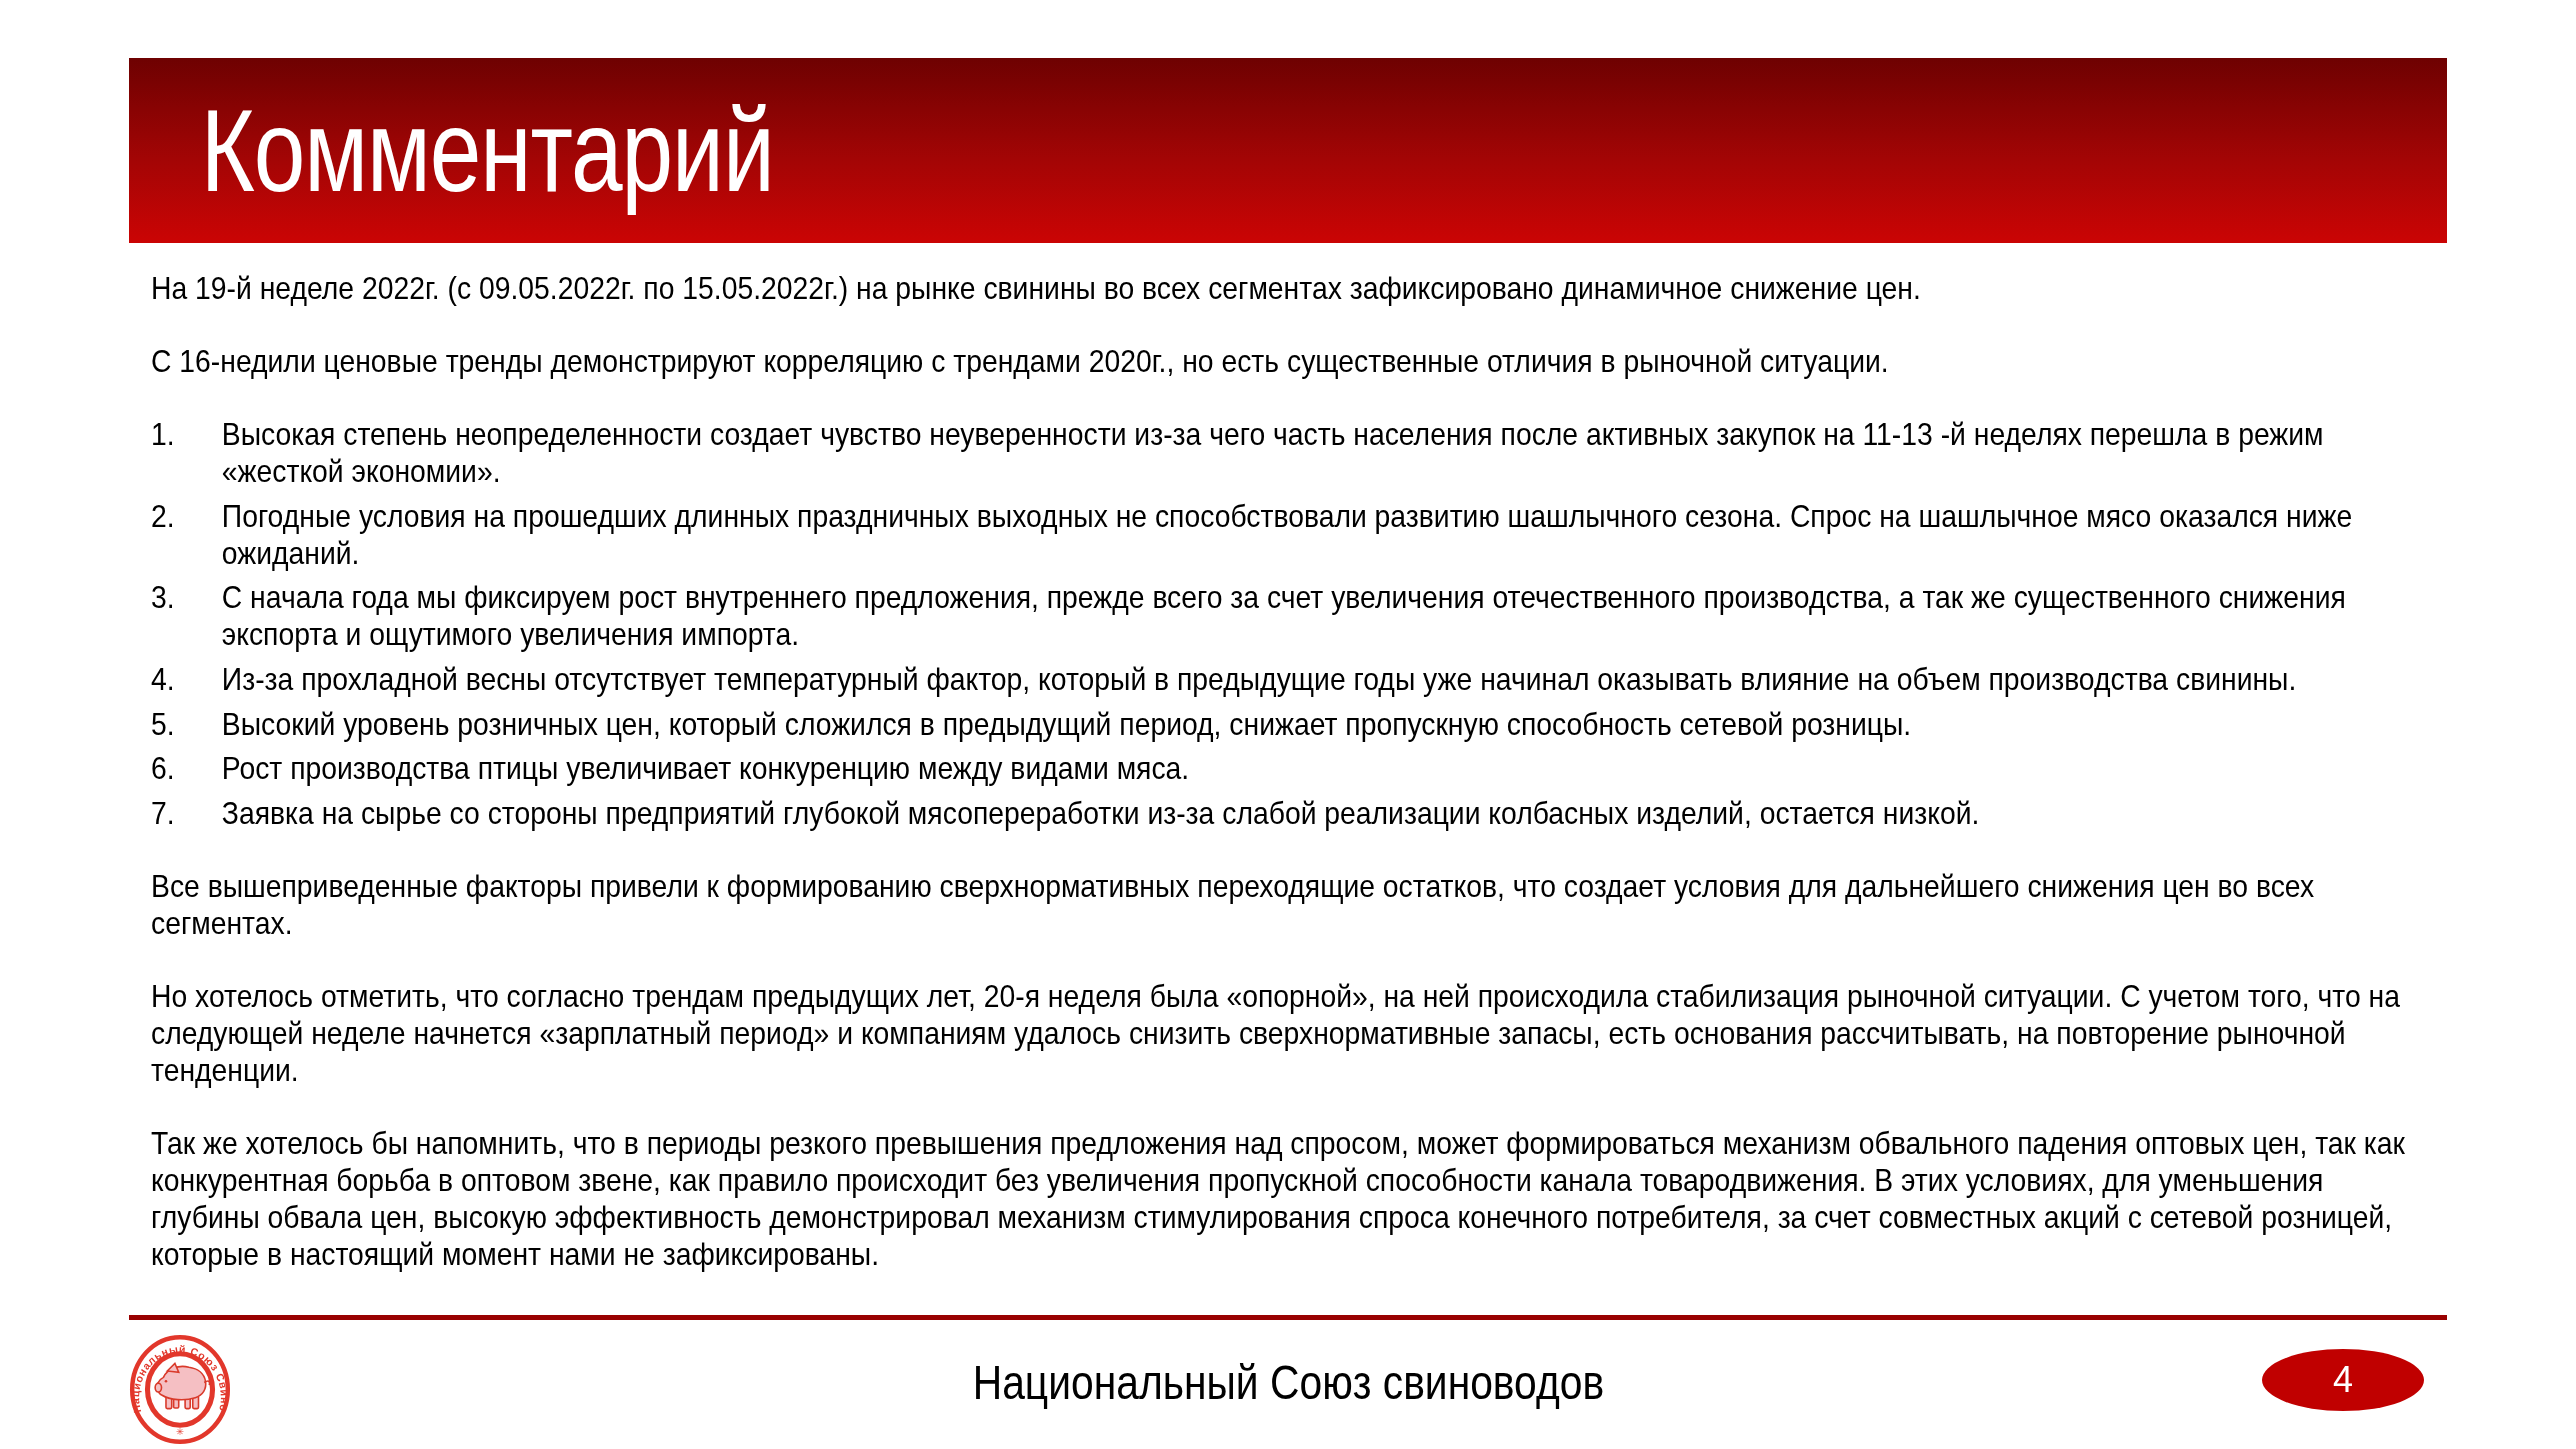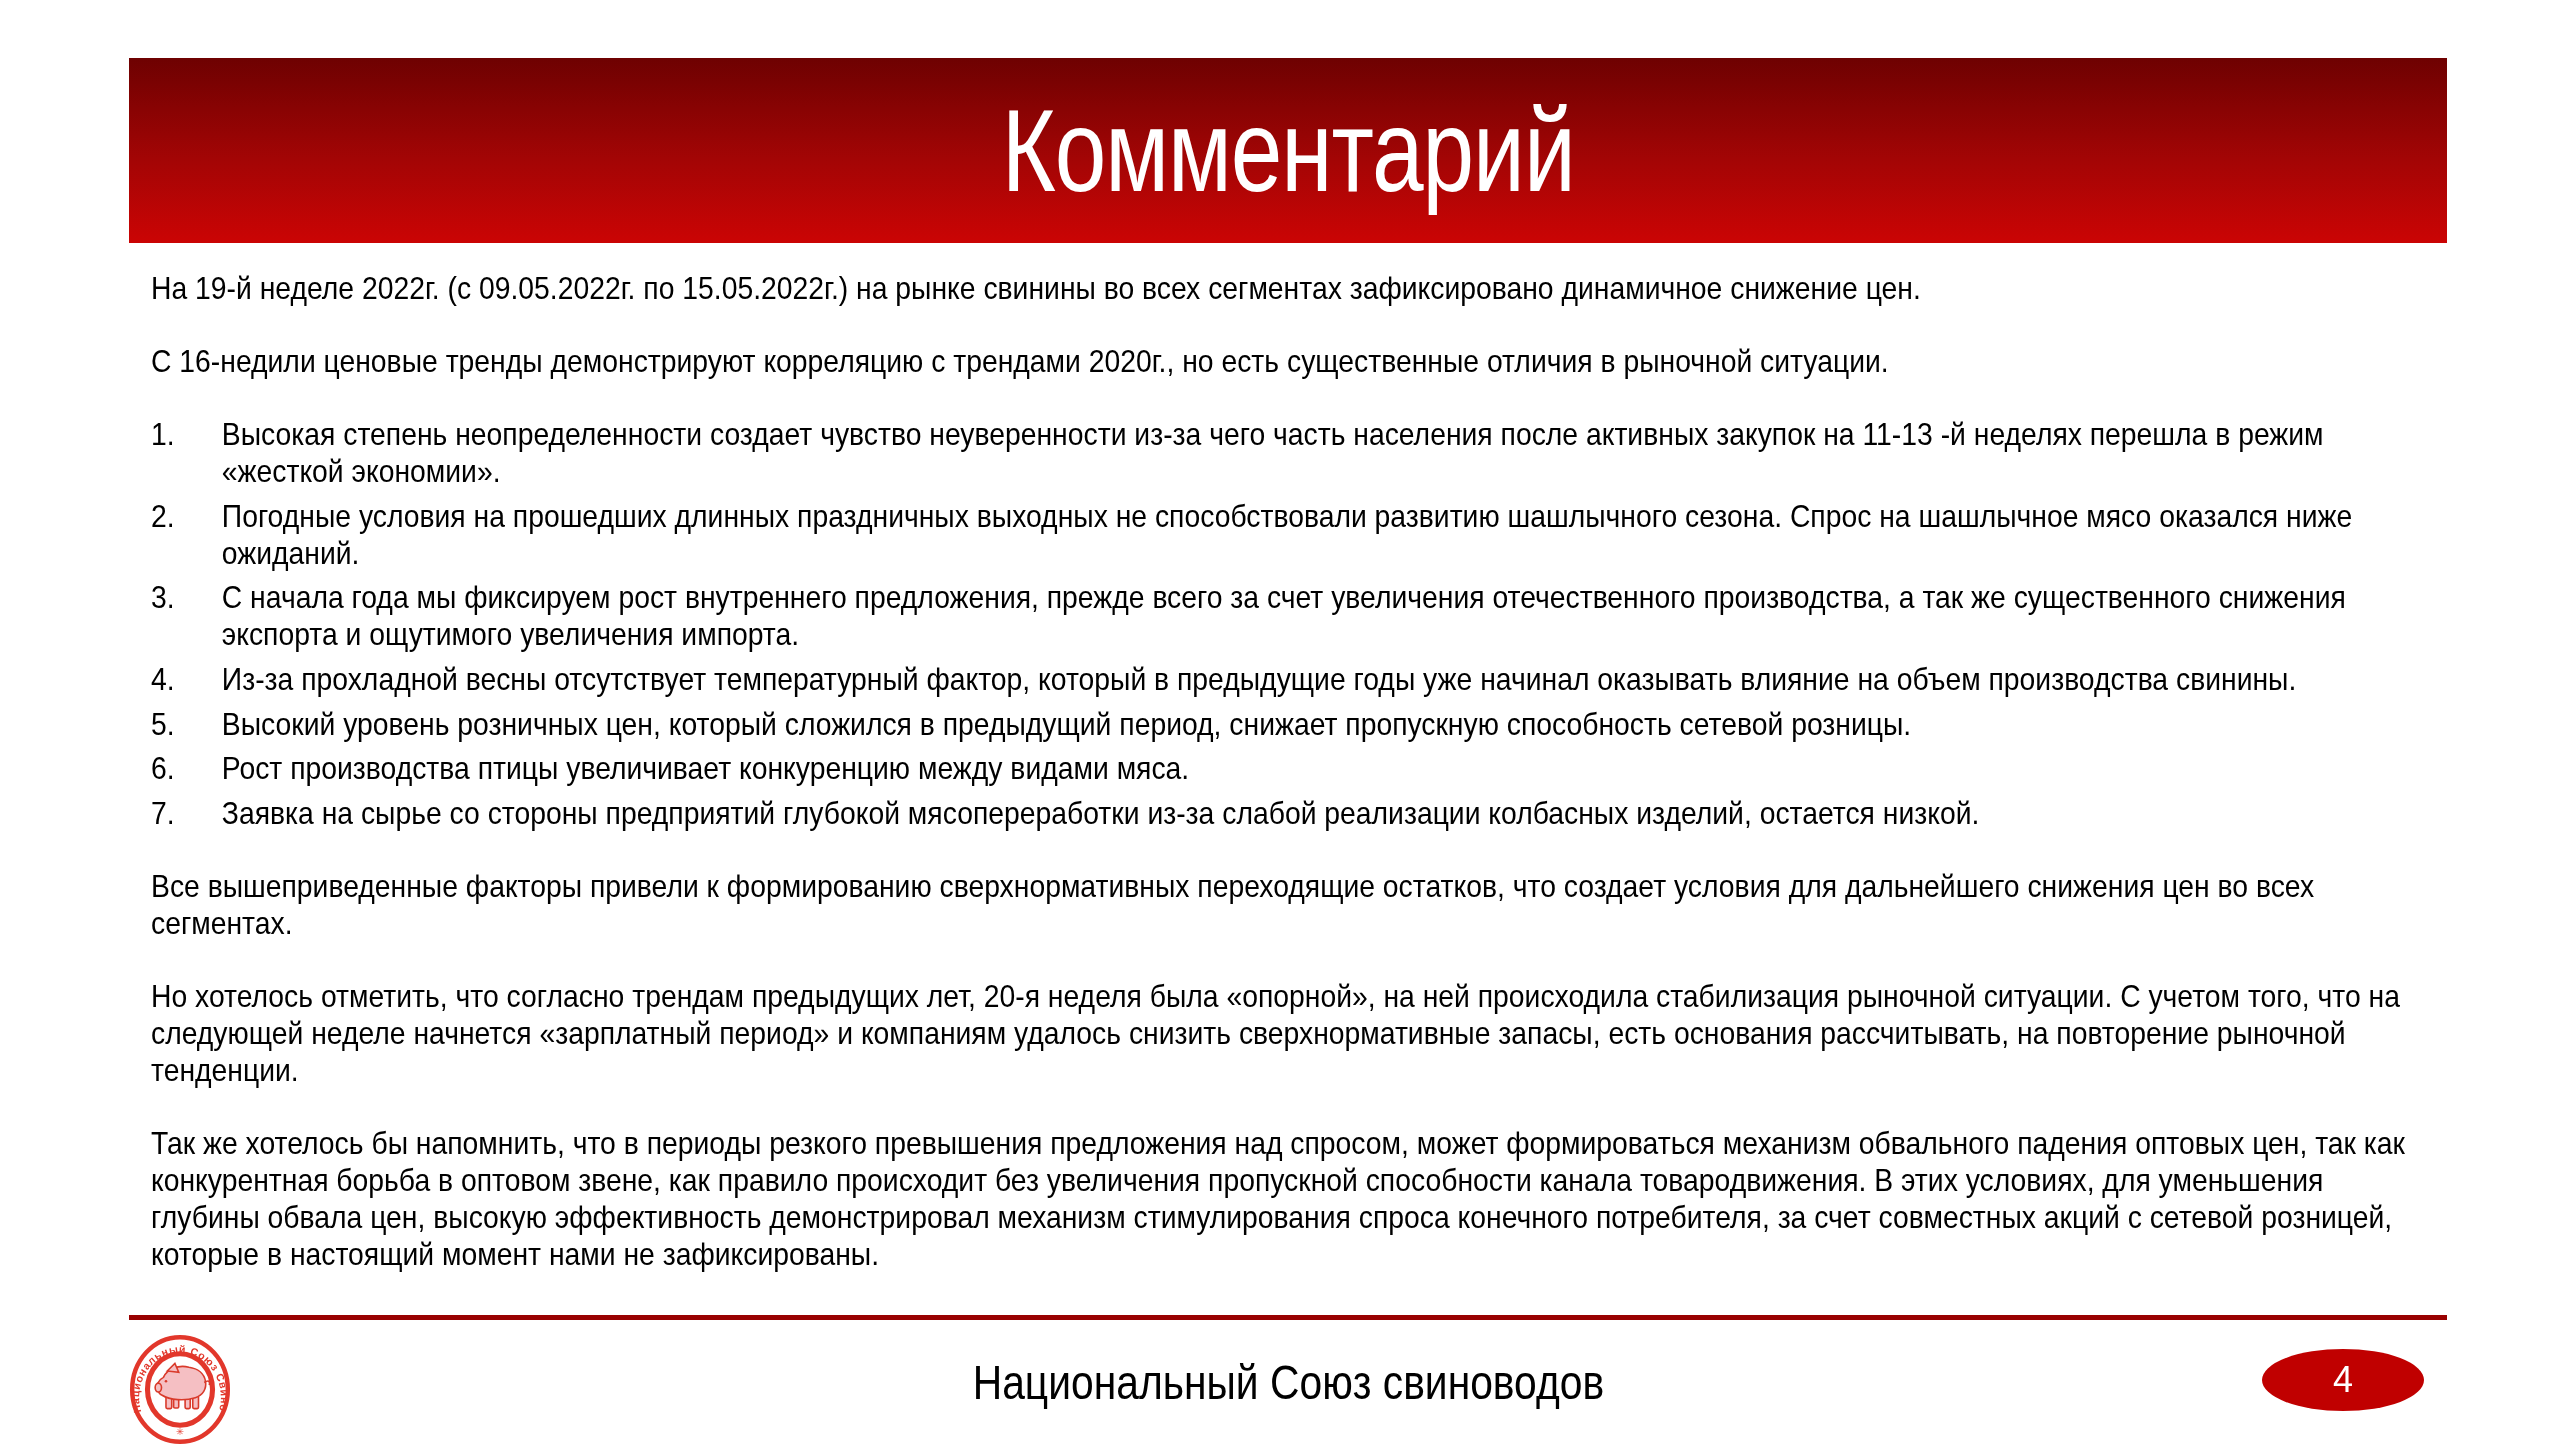--- a/index.html
+++ b/index.html
@@ -20,21 +20,21 @@
     background: #ffffff;
     font-family: "Liberation Sans", sans-serif;
     color: #000;
     overflow: hidden;
   }
   .header {
     position: absolute;
     left: 129px; top: 58px;
     width: 2318px; height: 185px;
     background: linear-gradient(180deg, var(--header_top) 0%, var(--header_mid) 55%, var(--header_bottom) 100%);
-    display: flex; align-items: center; justify-content: center;
+    display: flex; align-items: center; 
   }
   .header .title {
     color: #ffffff;
     font-size: 116px;
     font-weight: 400;
     white-space: nowrap;
     transform: scaleX(0.80);
     letter-spacing: -1.3px;
   }
   .content {

